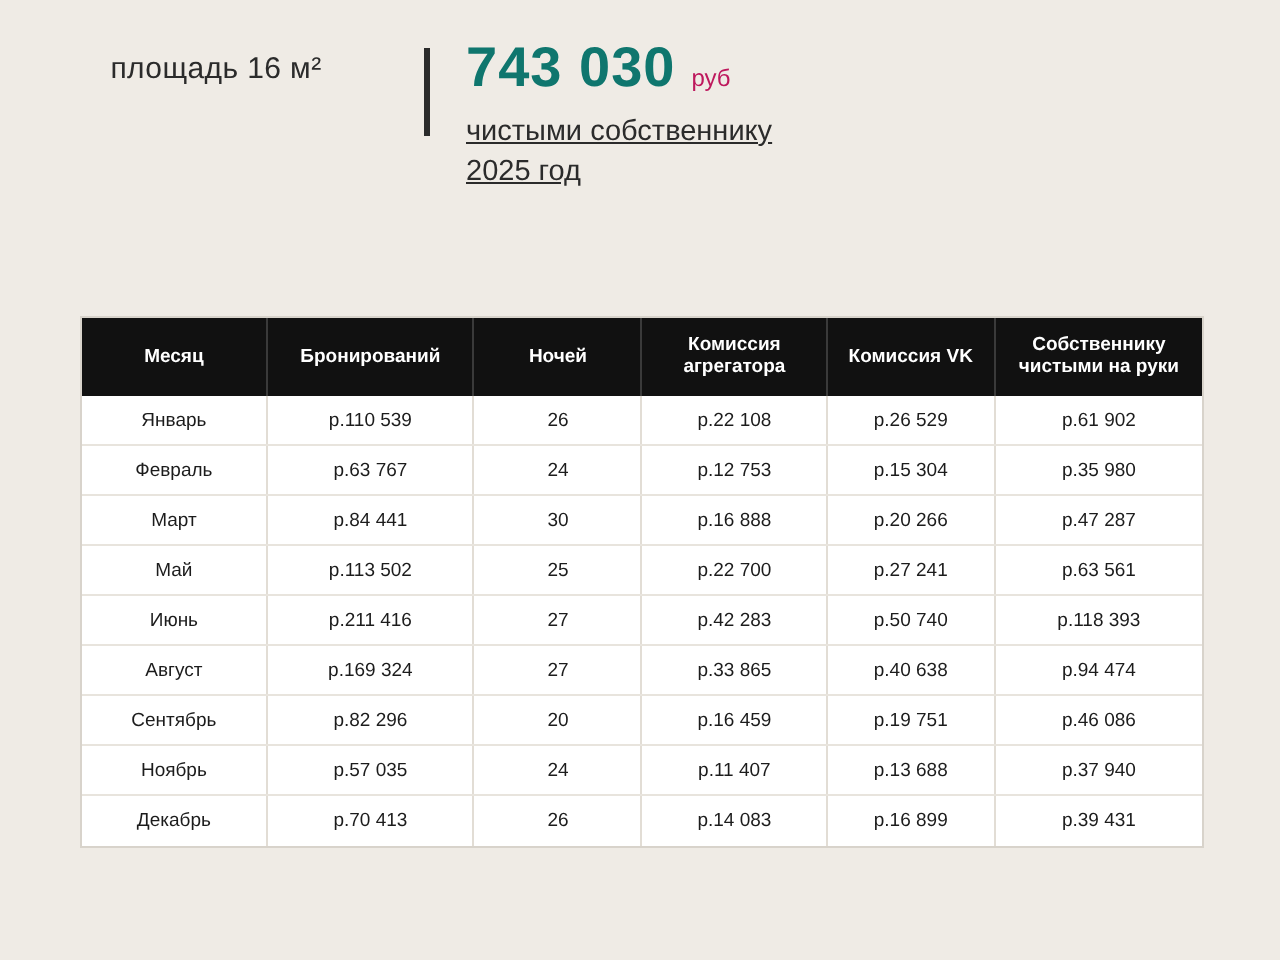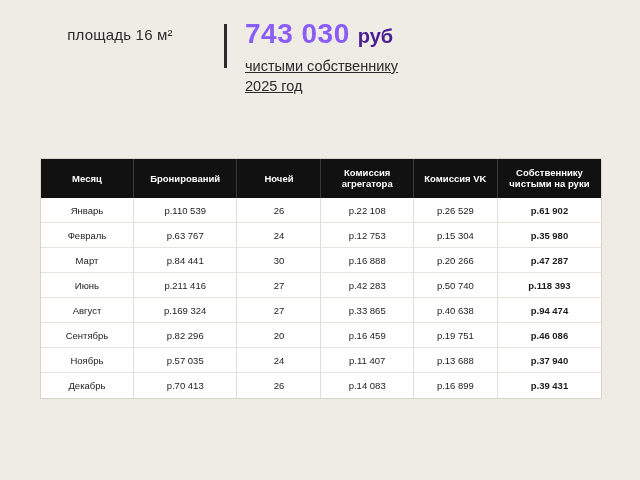--- a/index.html
+++ b/index.html
@@ -16,21 +16,21 @@
     position: relative;
     width: 640px;
     height: 480px;
     background: #efebe5;
   }
 
   
   .header {
     display: flex;
     align-items: flex-start;
-    padding: 18px 0 0 16px;
+    padding: 18px 0 0 4px;
   }
   .header-left {
     width: 208px;
     text-align: center;
     padding-top: 8px;
   }
   .header-left .area-text {
     font-size: 15px;
     color: #2b2b2b;
     letter-spacing: 0.2px;
@@ -46,27 +46,27 @@
     padding-left: 18px;
   }
   .price-row {
     display: flex;
     align-items: baseline;
     gap: 8px;
   }
   .price-amount {
     font-size: 28px;
     font-weight: bold;
-    color: #8b5cf6;
+    color: #0f766e;
     letter-spacing: 0.5px;
   }
   .price-currency {
-    font-size: 20px;
-    font-weight: bold;
-    color: #4c1d95;
+    font-size: 12px;
+    font-weight: normal;
+    color: #be185d;
   }
   .price-caption {
     margin-top: 7px;
     font-size: 14.5px;
     color: #2b2b2b;
     line-height: 1.35;
     max-width: 240px;
     text-decoration: underline;
   }
 
@@ -100,21 +100,21 @@
   tbody td {
     font-size: 9.5px;
     color: #1c1c1c;
     text-align: center;
     padding: 6px 2px;
     border-right: 1px solid #e2ddd5;
     border-bottom: 1px solid #e8e4dd;
     height: 25px;
     background: #ffffff;
   }
-  tbody td:last-child { border-right: none; font-weight: bold; }
+  tbody td:last-child { border-right: none; }
   tbody tr:last-child td { border-bottom: none; }
 
   col.c-month  { width: 16.5%; }
   col.c-book   { width: 18.5%; }
   col.c-nights { width: 15%; }
   col.c-agg    { width: 16.5%; }
   col.c-vk     { width: 15%; }
   col.c-owner  { width: 18.5%; }
 </style>
 </head>
@@ -178,20 +178,28 @@
         </tr>
         <tr>
           <td>Март</td>
           <td>р.84 441</td>
           <td>30</td>
           <td>р.16 888</td>
           <td>р.20 266</td>
           <td>р.47 287</td>
         </tr>
         <tr>
+          <td>Май</td>
+          <td>р.113 502</td>
+          <td>25</td>
+          <td>р.22 700</td>
+          <td>р.27 241</td>
+          <td>р.63 561</td>
+        </tr>
+        <tr>
           <td>Июнь</td>
           <td>р.211 416</td>
           <td>27</td>
           <td>р.42 283</td>
           <td>р.50 740</td>
           <td>р.118 393</td>
         </tr>
         <tr>
           <td>Август</td>
           <td>р.169 324</td>

